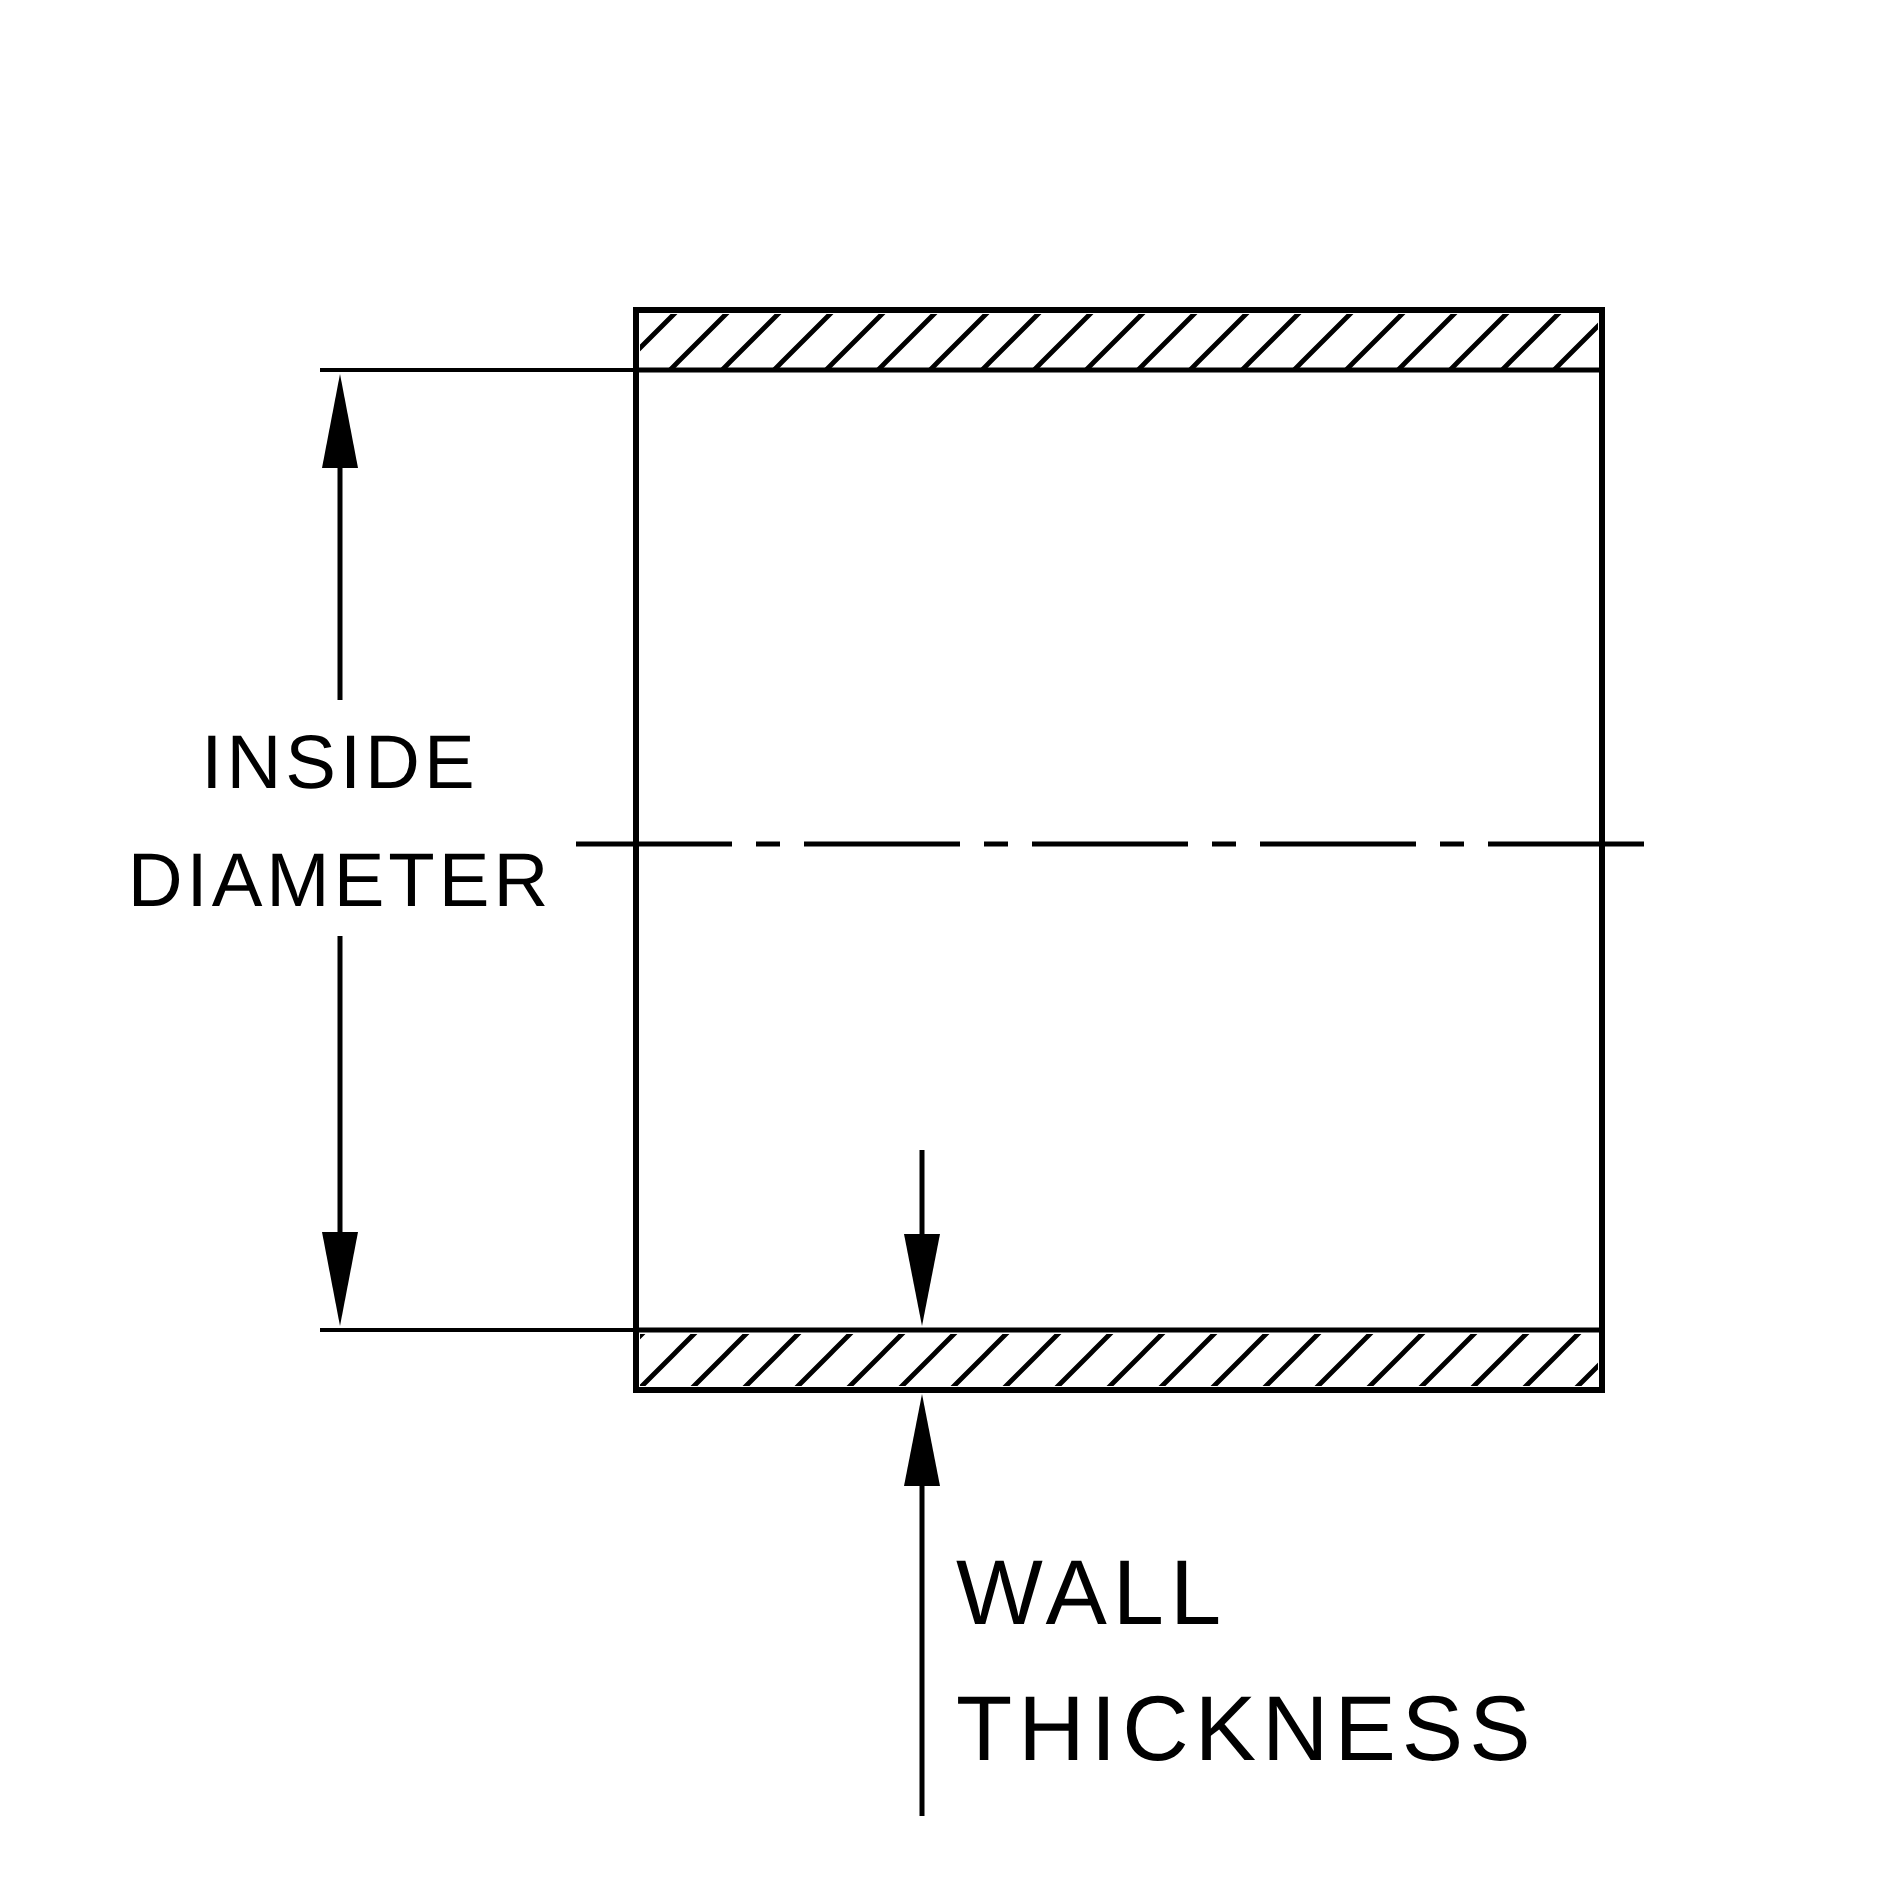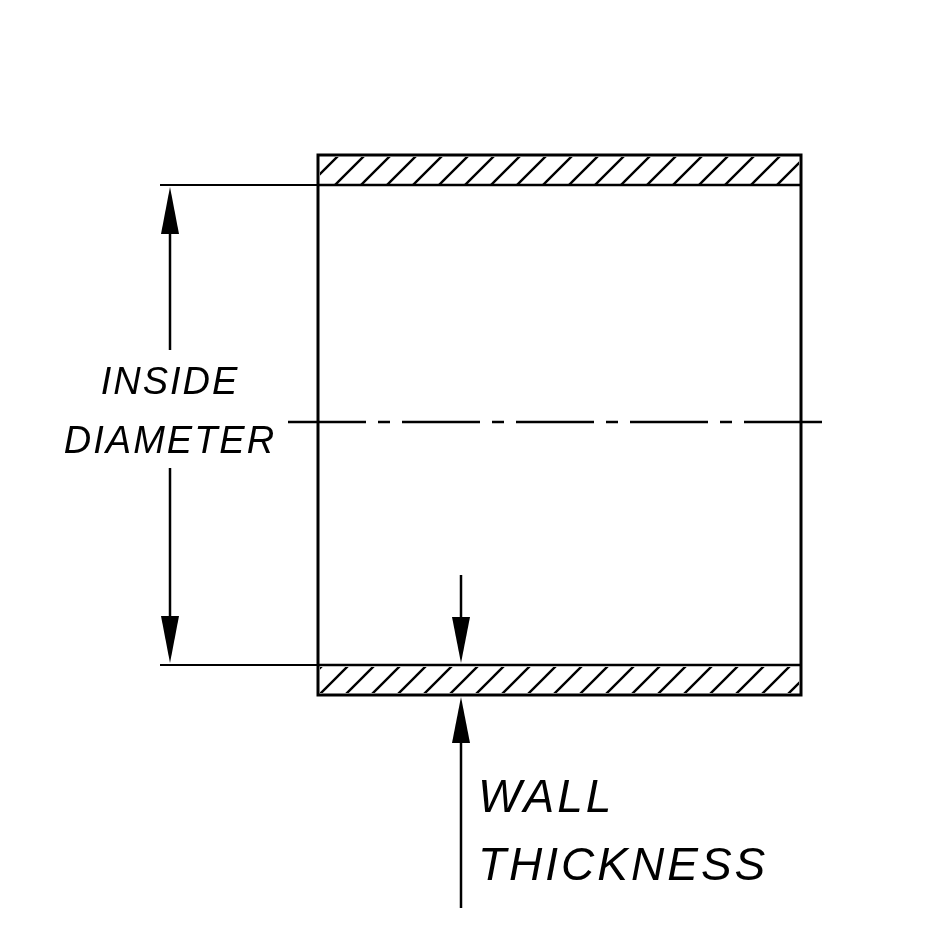--- a/index.html
+++ b/index.html
@@ -6,21 +6,20 @@
       margin: 0;
       padding: 0;
       background: #ffffff;
     }
     .canvas {
       width: 949px;
       height: 945px;
       position: relative;
       background: #ffffff;
       overflow: hidden;
-      font-style: italic;
     }
     svg text {
       font-family: "Liberation Sans", sans-serif;
       fill: #000000;
       font-weight: 400;
     }
     .dim-label {
       font-size: 38px;
       letter-spacing: 2px;
     }

